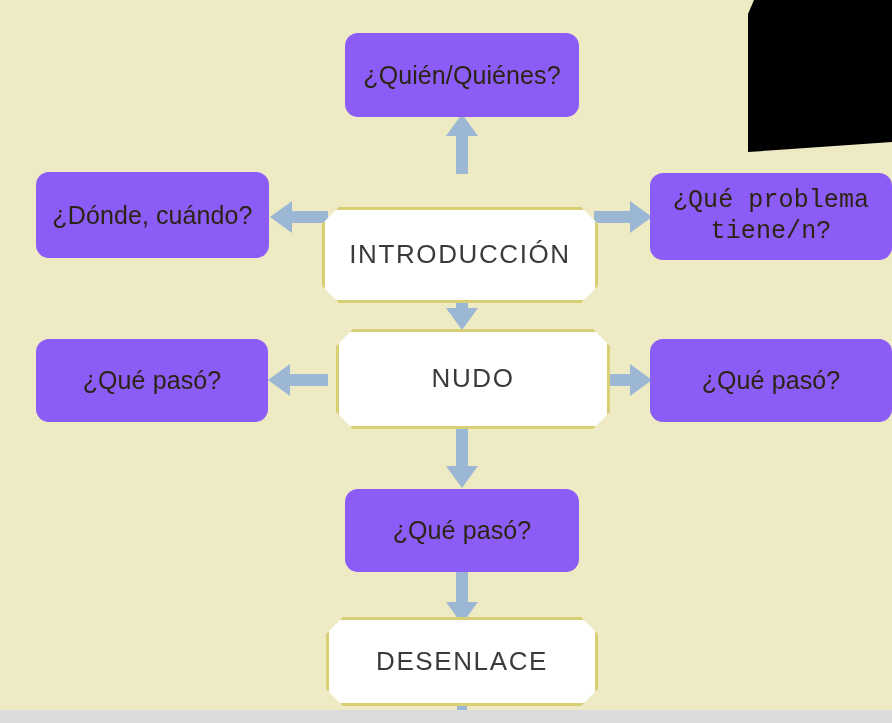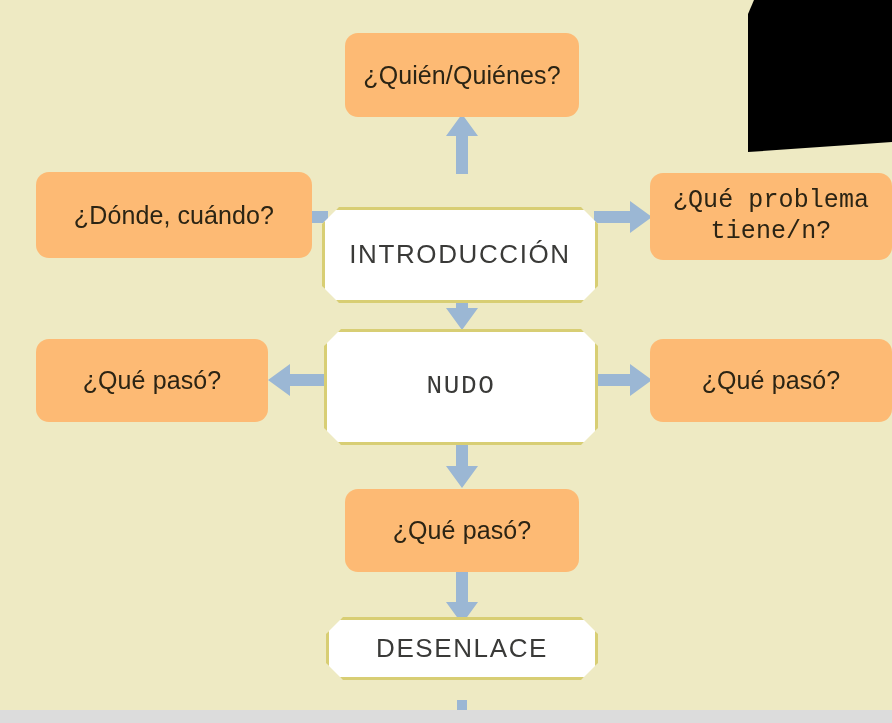--- a/index.html
+++ b/index.html
@@ -41,21 +41,21 @@
     display: flex;
     align-items: center;
     justify-content: center;
     text-align: center;
     line-height: 1.22;
     color: #231f16;
   }
 
   
   .node.gold {
-    background: #fdba74;
+    background: #8b5cf6;
     border-radius: 13px;
     font-size: 25px;
     font-weight: 400;
     letter-spacing: 0.1px;
     color: #2b2414;
   }
 
   
   .node.stage {
     background: #ffffff;
@@ -165,52 +165,52 @@
   <div class="arrow" style="left:455px; top:700px; width:14px; height:14px;">
     <svg width="14" height="14" viewBox="0 0 14 14">
       <rect x="2" y="0" width="10" height="14" fill="#9BB7D4"></rect>
     </svg>
   </div>
 
   <div class="node gold" style="left:345px; top:33px; width:234px; height:84px;">
     <span class="label">¿Quién/Quiénes?</span>
   </div>
 
-  <div class="node gold" style="left:36px; top:172px; width:276px; height:86px;">
+  <div class="node gold" style="left:36px; top:172px; width:233px; height:86px;">
     <span class="label">¿Dónde, cuándo?</span>
   </div>
 
   <div class="node stage" style="left:322px; top:167px; width:276px; height:96px;margin-top:40px;">
     <span class="label">INTRODUCCIÓN</span>
   </div>
 
   <div class="node gold" style="left:650px; top:173px; width:242px; height:87px;font-family:Liberation Mono, monospace;">
     <span class="label">
       <span>¿Qué problema</span><br>
       <span>tiene/n?</span>
     </span>
   </div>
 
   <div class="node gold" style="left:36px; top:339px; width:232px; height:83px;">
     <span class="label">¿Qué pasó?</span>
   </div>
 
-  <div class="node stage" style="left:324px; top:329px; width:274px; height:116px;font-family:Liberation Mono, monospace;">
+  <div class="node stage" style="left:336px; top:329px; width:274px; height:100px;">
     <span class="label">NUDO</span>
   </div>
 
   <div class="node gold" style="left:650px; top:339px; width:242px; height:83px;">
     <span class="label">¿Qué pasó?</span>
   </div>
 
   <div class="node gold" style="left:345px; top:489px; width:234px; height:83px;">
     <span class="label">¿Qué pasó?</span>
   </div>
 
-  <div class="node stage" style="left:326px; top:617px; width:272px; height:63px;">
+  <div class="node stage" style="left:326px; top:617px; width:272px; height:89px;">
     <span class="label">DESENLACE</span>
   </div>
 
   <div class="occluder" style="left:748px; top:0px; width:144px; height:140px;
        -webkit-clip-path: polygon(6px 0, 144px 0, 144px 140px, 0 140px, 0 14px);
        clip-path: polygon(6px 0, 144px 0, 144px 140px, 0 140px, 0 14px);"></div>
   <div class="occluder" style="left:748px; top:138px; width:144px; height:14px;
        -webkit-clip-path: polygon(0 0, 144px 0, 144px 4px, 0 14px);
        clip-path: polygon(0 0, 144px 0, 144px 4px, 0 14px);"></div>
 

